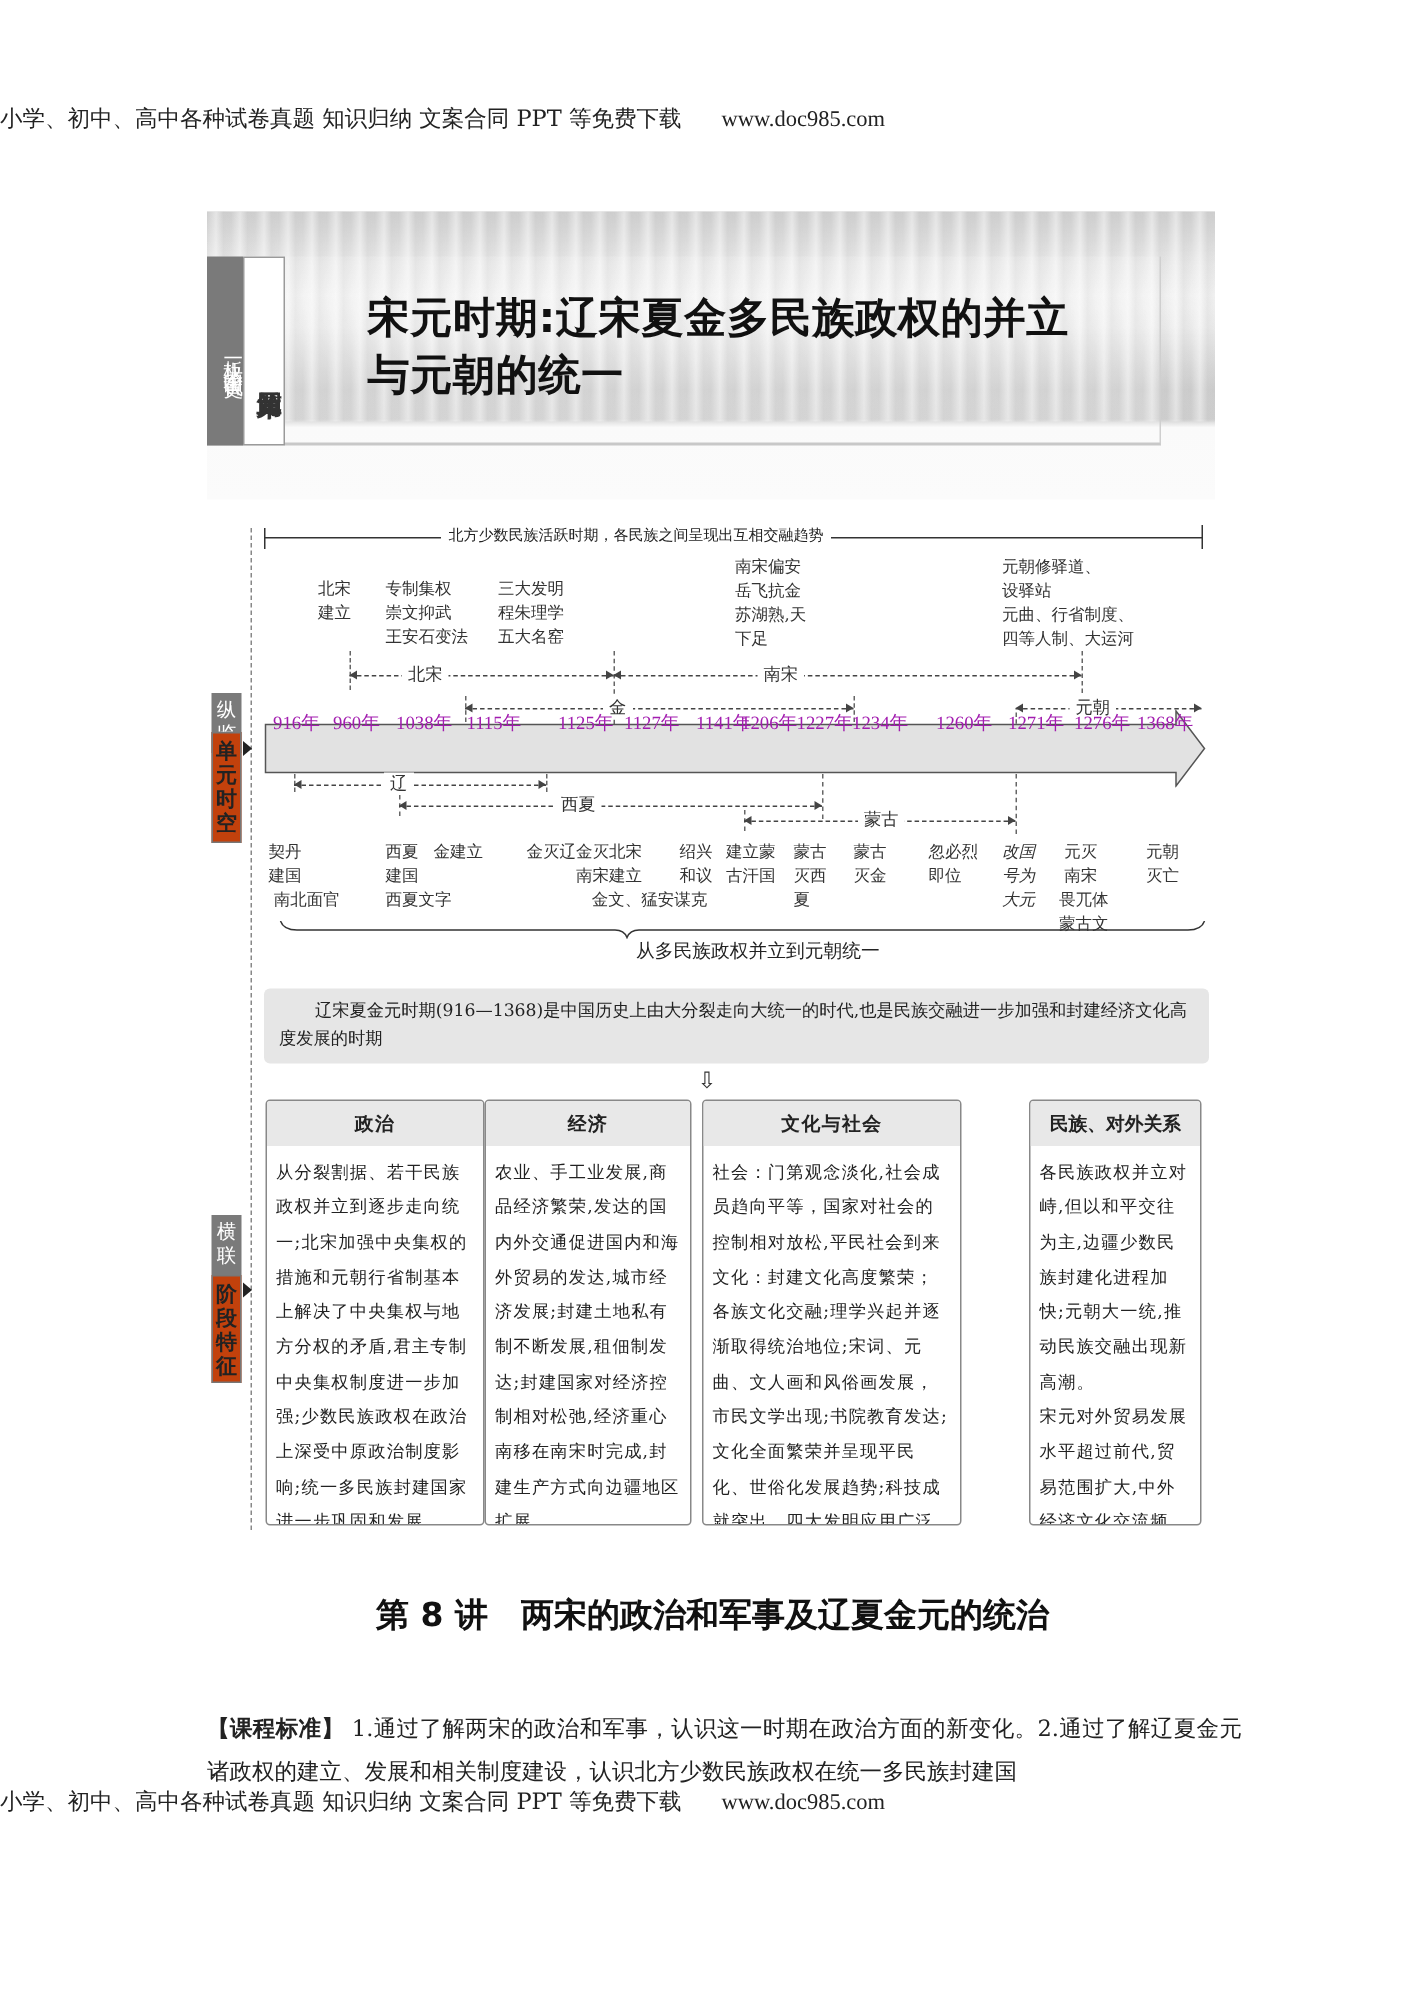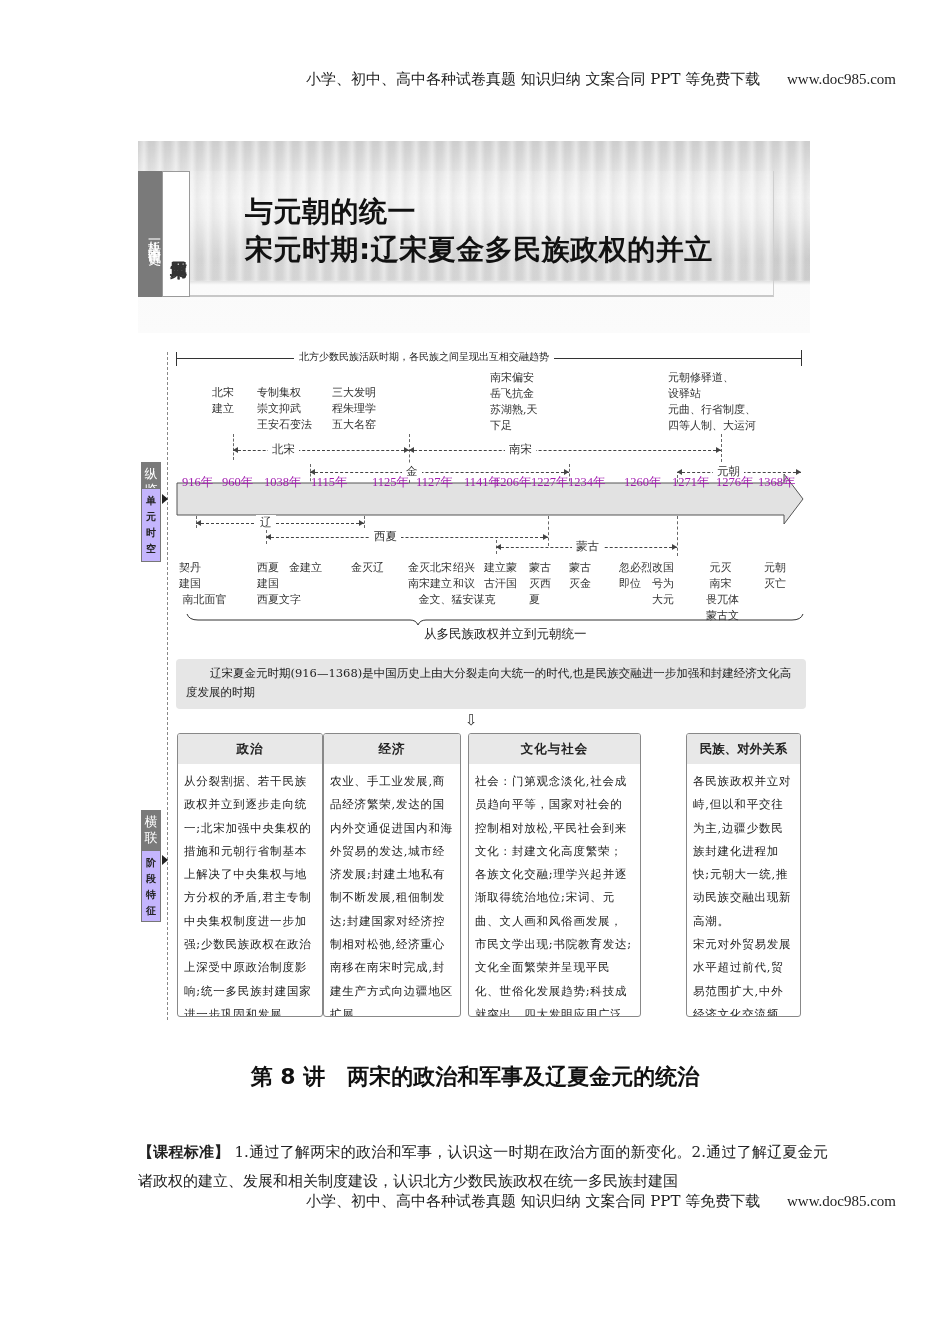--- a/index.html
+++ b/index.html
@@ -1,40 +1,40 @@
 <!DOCTYPE html>
 <html><head>
 <meta charset="utf-8">
 <style>
   * { box-sizing: border-box; margin: 0; padding: 0; }
   html, body { width: 950px; height: 1344px; background: #ffffff; }
   body { position: relative; font-family: "DejaVu Serif", "Liberation Serif", serif; color: #1a1a1a; overflow: hidden; }
 
-  .watermark { position: absolute; left: 0; width: 896px; text-align: right; font-size: 15px; color: #222; font-family: "DejaVu Serif", serif; }
+  .watermark { position: absolute; left: 0; width: 896px; text-align: left; font-size: 15px; color: #222; font-family: "DejaVu Serif", serif; }
   .watermark .url { margin-left: 22px; font-family: "Liberation Serif", serif; }
 
   
   .banner { position: absolute; left: 138px; top: 141px; width: 672px; height: 192px;
     background: linear-gradient(180deg, #d9d9d9 0%, #eeeeee 18%, #f4f4f4 40%, #e0e0e0 62%, #d0d0d0 72%, #fafafa 75%, #fbfbfb 100%); }
   .banner .falls { position: absolute; left: 0; top: 0; width: 100%; height: 140px;
     background:
       repeating-linear-gradient(90deg, rgba(255,255,255,0.0) 0px, rgba(255,255,255,0.6) 6px, rgba(200,200,200,0.3) 11px, rgba(255,255,255,0.0) 16px),
       linear-gradient(180deg, rgba(190,190,190,0.6), rgba(240,240,240,0.2) 40%, rgba(170,170,170,0.55) 85%, rgba(200,200,200,0.3));
     opacity: 0.7; }
   .banner .panel { position: absolute; left: 0; top: 30px; width: 636px; height: 126px; background: rgba(255,255,255,0.15); border-right: 1px solid #cfcfcf; border-bottom: 2px solid #c8c8c8; }
   .banner .side-tag { position: absolute; left: 0; top: 30px; width: 24px; height: 126px; background: #7a7a7a; color: #fff;
     font-family: "DejaVu Sans", sans-serif; font-size: 13px; line-height: 15px; text-align: center; padding-top: 6px; writing-mode: vertical-rl; letter-spacing: 1px; }
   .banner .unit-tag { position: absolute; left: 24px; top: 30px; width: 28px; height: 126px; background: #fff; border: 1px solid #9a9a9a;
     font-family: "DejaVu Sans", sans-serif; font-size: 17px; line-height: 20px; text-align: center; padding-top: 28px; writing-mode: vertical-rl; font-weight: bold; color: #333; }
   .banner .title { position: absolute; left: 107px; top: 52px; width: 500px; font-family: "DejaVu Sans", sans-serif; font-weight: bold; font-size: 28px; line-height: 38px; color: #111; letter-spacing: 0.5px; }
 
   
   .vline { position: absolute; left: 167px; top: 352px; height: 668px; border-left: 1px dashed #888; }
   .vlabel-dark { position: absolute; left: 141px; width: 20px; background: #7a7a7a; color: #fff; font-family: "DejaVu Sans", sans-serif; font-size: 13px; line-height: 16px; text-align: center; padding: 4px 0; }
-  .vlabel-light { position: absolute; left: 141px; width: 20px; background: #c4b5fd; border: 1px solid #777; color: #222; font-family: "DejaVu Sans", sans-serif; font-size: 10px; line-height: 16px; text-align: center; padding: 4px 0; font-weight: bold; }
+  .vlabel-light { position: absolute; left: 141px; width: 20px; background: #c2410c; border: 1px solid #777; color: #222; font-family: "DejaVu Sans", sans-serif; font-size: 14px; line-height: 16px; text-align: center; padding: 4px 0; font-weight: bold; }
   .vtri { position: absolute; left: 162px; width: 0; height: 0; border-top: 5px solid transparent; border-bottom: 5px solid transparent; border-left: 6px solid #222; }
 
   
   .top-span { position: absolute; left: 176px; top: 350px; width: 626px; height: 18px; }
   .top-span .line { position: absolute; left: 0; right: 0; top: 8px; border-top: 1px solid #333; }
   .top-span .tickL { position: absolute; left: 0; top: 2px; height: 14px; border-left: 1px solid #333; }
   .top-span .tickR { position: absolute; right: 0; top: 0; height: 16px; border-left: 1px solid #333; }
   .top-span .label { position: absolute; left: 118px; top: 0; background: #fff; padding: 0 5px; font-family: "DejaVu Sans", sans-serif; font-size: 10px; color: #222; }
 
   .note { position: absolute; font-size: 11px; line-height: 16px; color: #333; white-space: nowrap; }
@@ -75,22 +75,22 @@
   <span>小学、初中、高中各种试卷真题  知识归纳  文案合同  PPT 等免费下载</span>
   <span class="url">www.doc985.com</span>
 </div>
 
 <div class="banner">
   <div class="falls"></div>
   <div class="panel"></div>
   <div class="side-tag">板块一 中国古代史</div>
   <div class="unit-tag">第四单元</div>
   <div class="title">
+    <div>宋元时期:辽宋夏金多民族政权的并立</div>
     <div>与元朝的统一</div>
-    <div>宋元时期:辽宋夏金多民族政权的并立</div>
   </div>
 </div>
 
 <div class="vline"></div>
 <div class="vlabel-dark" style="top:462px;height:40px;text-align:center;">纵览</div>
 <div class="vlabel-light" style="top:488px;height:74px;">单元时空</div>
 <div class="vtri" style="top:494px;"></div>
 <div class="vlabel-dark" style="top:810px;height:40px;">横联</div>
 <div class="vlabel-light" style="top:850px;height:72px;">阶段特征</div>
 <div class="vtri" style="top:855px;"></div>
@@ -200,35 +200,35 @@
 </div>
 
 <div class="note" style="left:179px;top:560px;white-space:pre;">契丹
 建国
  南北面官</div>
 <div class="note" style="left:257px;top:560px;white-space:pre;">西夏
 建国
 西夏文字</div>
 <div class="note" style="left:289px;top:560px;white-space:pre;">金建立</div>
 <div class="note" style="left:351px;top:560px;white-space:pre;">金灭辽</div>
-<div class="note" style="left:408px;top:560px;white-space:pre;">金灭北宋
+<div class="note" style="left:384px;top:560px;white-space:pre;">金灭北宋
 南宋建立
    金文、猛安谋克</div>
 <div class="note" style="left:453px;top:560px;white-space:pre;">绍兴
 和议</div>
 <div class="note" style="left:484px;top:560px;white-space:pre;">建立蒙
 古汗国</div>
 <div class="note" style="left:529px;top:560px;white-space:pre;">蒙古
 灭西
 夏</div>
 <div class="note" style="left:569px;top:560px;white-space:pre;">蒙古
 灭金</div>
 <div class="note" style="left:619px;top:560px;white-space:pre;">忽必烈
 即位</div>
-<div class="note" style="left:652px;top:560px;white-space:pre;">改国
+<div class="note" style="left:668px;top:560px;white-space:pre;font-style:italic;">改国
 号为
 大元</div>
 <div class="note" style="left:706px;top:560px;white-space:pre;"> 元灭
  南宋
 畏兀体
 蒙古文</div>
 <div class="note" style="left:764px;top:560px;white-space:pre;">元朝
 灭亡</div>
 
 <svg class="brace" viewBox="0 0 618 12">

